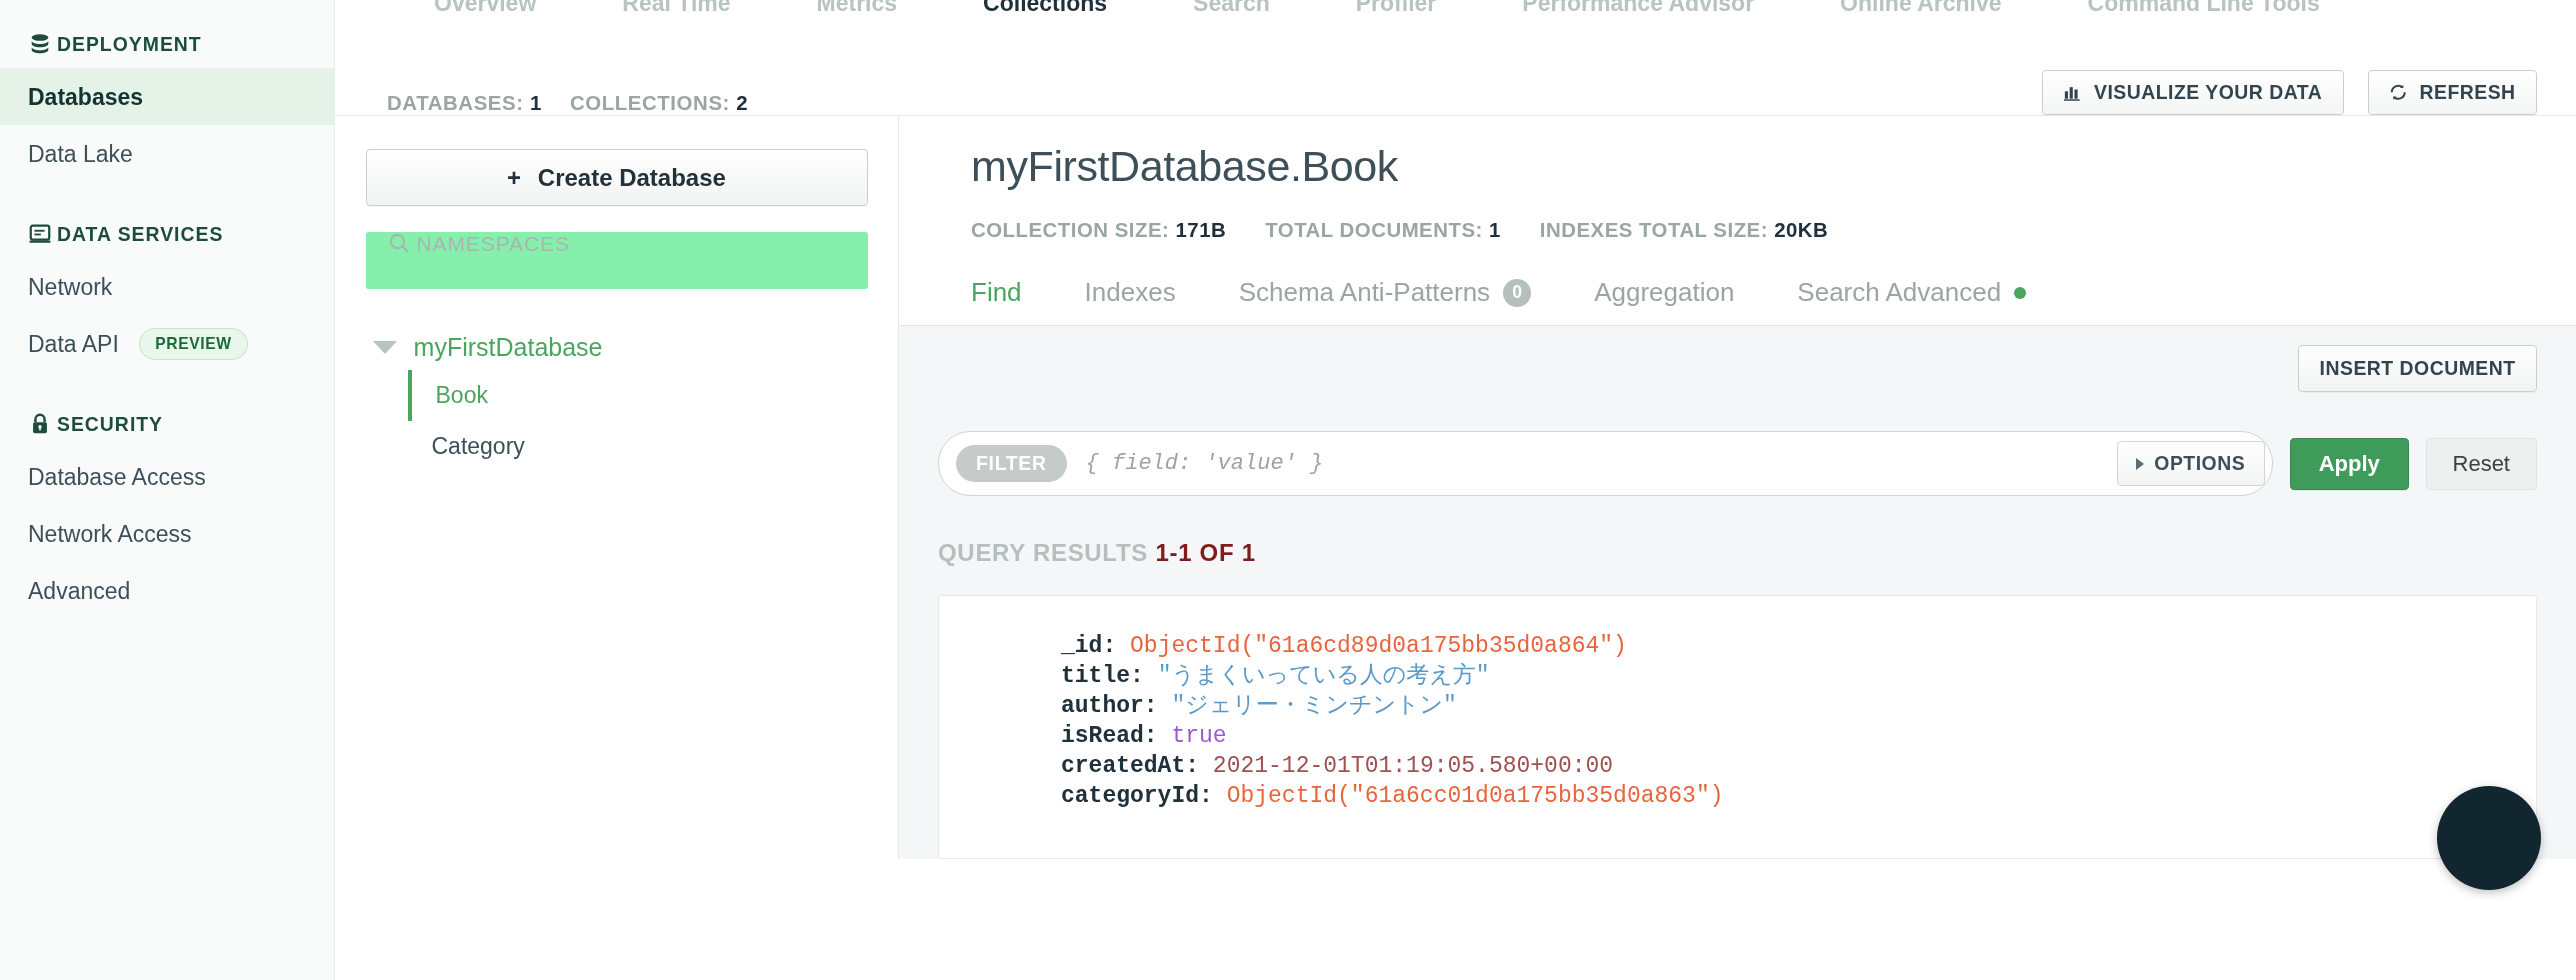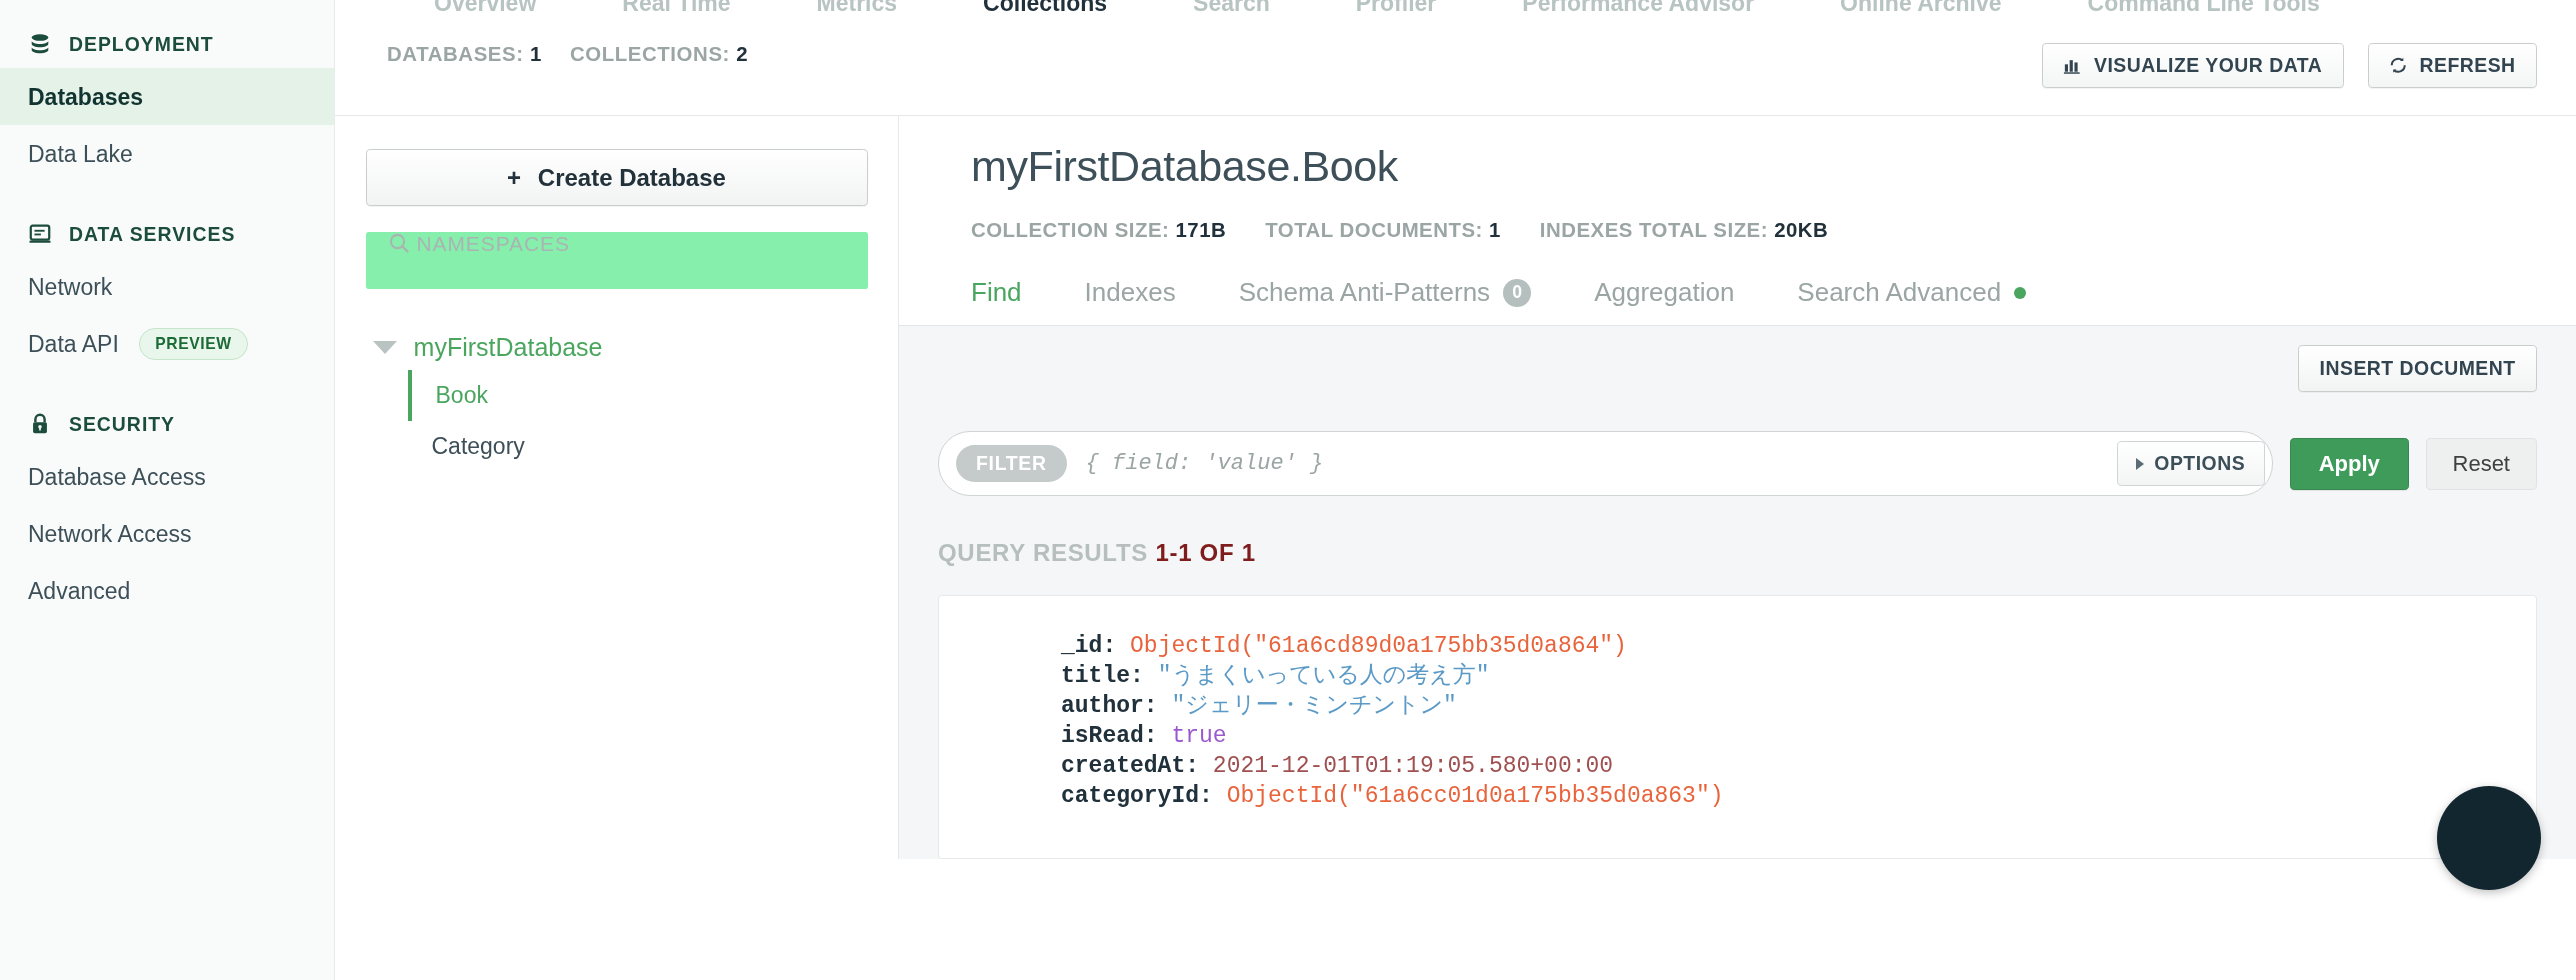--- a/index.html
+++ b/index.html
@@ -12,21 +12,21 @@
   .app { display: flex; width: 2576px; height: 981px; position: relative; }
 
   
   .sidebar {
     width: 335px; height: 981px; flex: 0 0 335px;
     background: #f9fbfa;
     border-right: 0.9px solid #e7eeea;
     padding-top: 20.4px;
   }
   .side-group {
-    display: flex; align-items: center; gap: 17px;
+    display: flex; align-items: center; gap: 5px;
     padding: 9.3px 0 9.3px 28px;
     height: 48px;
   }
   .side-group-label {
     font-size: 19.4px; font-weight: 700; letter-spacing: 1px;
     color: #1c4c3b; text-transform: uppercase;
   }
   .side-icon { width: 24px; height: 24px; flex: 0 0 24px; display:block; }
   .side-item {
     padding: 12px 0 12px 28px;
@@ -56,21 +56,21 @@
   .toptab {
     font-size: 23px; color: #b8c4c2; font-weight: 600;
     padding: 0 43px; white-space: nowrap; line-height: 16.7px;
     position: relative; top: -3.7px;
   }
   .toptab.active { color: #21313c; font-weight: 700; }
 
   
   .counters-row {
     height: 72px; flex: 0 0 72px;
-    display: flex; align-items: flex-start; justify-content: space-between;
+    display: flex; align-items: flex-end; justify-content: space-between;
     padding: 0 39px 0 52px; margin-top: 28px;
   }
   .counters { display: flex; align-items: baseline; gap: 28px; }
   .counter { font-size: 20.4px; letter-spacing: 0.6px; color: #9aa5a4; font-weight: 600; text-transform: uppercase; }
   .counter b { color: #21313c; font-weight: 700; }
   .top-btns { display: flex; gap: 24px; }
   .gbtn {
     border: 0.9px solid #c9cdcb; border-radius: 4.6px;
     background: linear-gradient(#ffffff,#f4f5f5);
     color: #32444f; font-size: 19.4px; font-weight: 700; letter-spacing: 0.5px;

